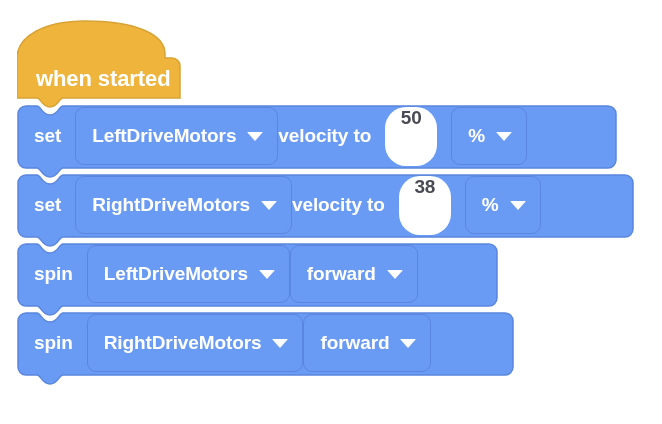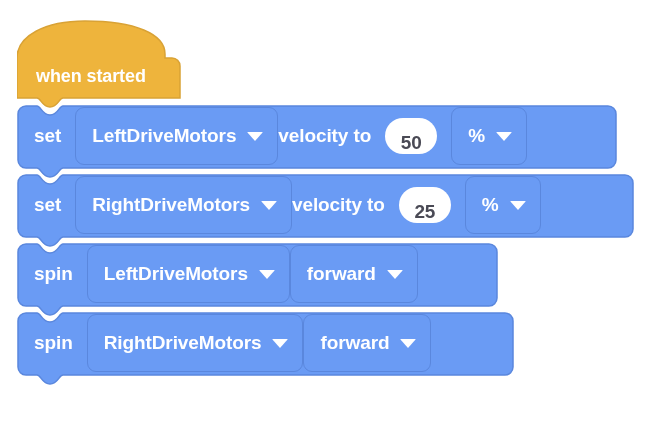--- a/index.html
+++ b/index.html
@@ -41,21 +41,21 @@
   .hat-svg {
     position: absolute;
     left: 0;
     top: 0;
     display: block;
   }
   .hat-label {
     position: absolute;
     left: 19px;
     top: 46px;
-    font-size: 18px;
+    font-size: 22px;
     font-weight: bold;
     color: #ffffff;
     letter-spacing: -0.1px;
     white-space: nowrap;
   }
 
   
   .row {
     position: relative;
     height: 70px;
@@ -112,24 +112,24 @@
     margin-left: 11px;
     border-left: 8px solid transparent;
     border-right: 8px solid transparent;
     border-top: 9px solid #ffffff;
     border-radius: 1px;
   }
 
   
   .num-oval {
     display: inline-flex;
-    align-items: flex-end;
+    align-items: flex-start;
     justify-content: center;
     min-width: 52px;
-    height: 36px;
+    height: 59px;
     box-sizing: border-box;
     background: #ffffff;
     border-radius: 21px;
     margin-left: 14px;
     padding: 0 10px;
   }
   .num-oval .num-label {
     font-size: 19px;
     font-weight: bold;
     color: #4a4a55;
@@ -217,21 +217,21 @@
                  Z" fill="#6a9bf4" stroke="#5a87dd" stroke-width="1.5"></path>
       </svg>
       <div class="row-content">
         <span class="kw">set</span>
         <span class="dropdown">
           <span class="dd-label">RightDriveMotors</span>
           <span class="caret"></span>
         </span>
         <span class="kw gap-left">velocity to</span>
         <span class="num-oval">
-          <span class="num-label">25</span>
+          <span class="num-label">38</span>
         </span>
         <span class="dropdown">
           <span class="dd-label">%</span>
           <span class="caret"></span>
         </span>
       </div>
     </div>
 
     <div class="row">
       <svg class="row-svg" width="484" height="74" viewBox="0 0 484 74">

